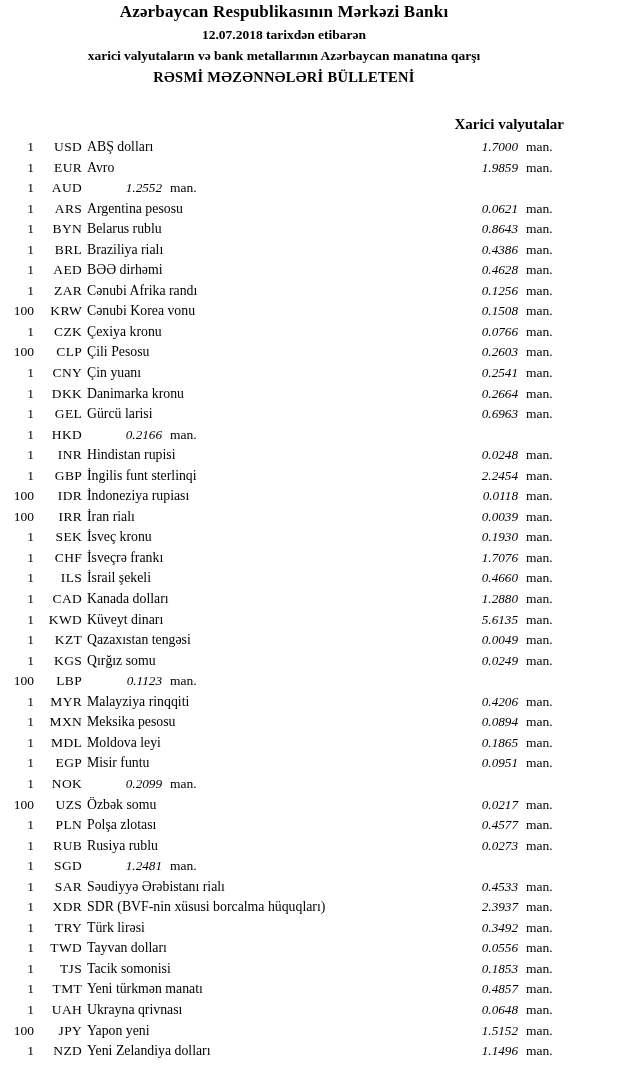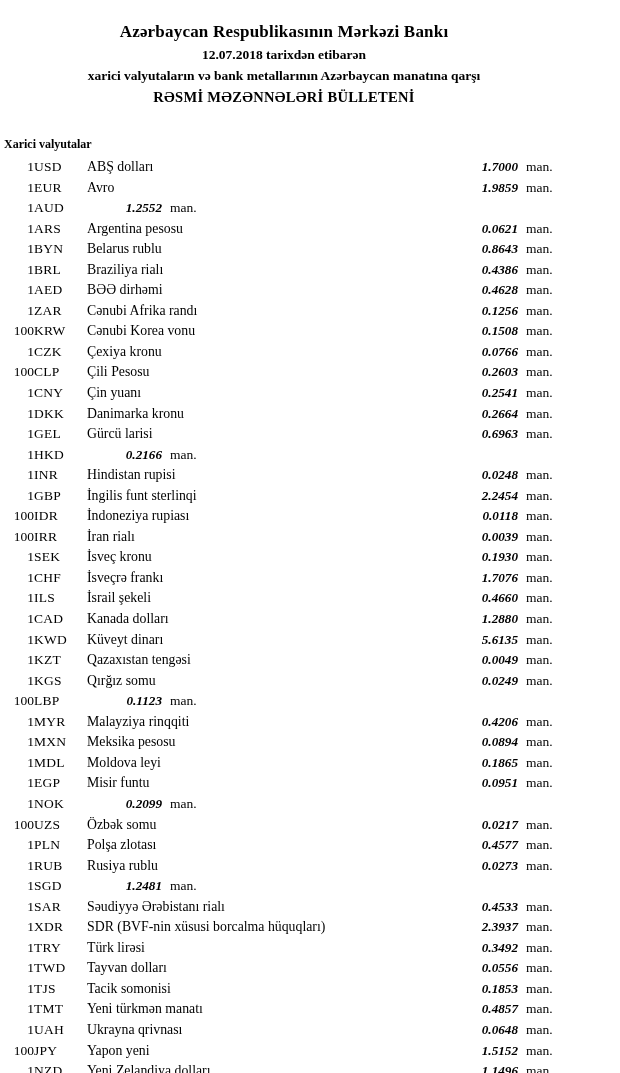--- a/index.html
+++ b/index.html
@@ -6,21 +6,21 @@
     margin: 0;
     padding: 0;
     background: #ffffff;
     color: #000000;
     font-family: "Liberation Serif", "DejaVu Serif", serif;
   }
   .page {
     width: 576px;
     height: 1073px;
     box-sizing: border-box;
-    padding: 20px 12px 6px 4px;
+    padding: 0 12px 6px 4px;
     overflow: hidden;
     background: #ffffff;
   }
   header { text-align: center; }
   .bank-title {
     font-size: 17px;
     font-weight: bold;
     margin: 0;
     line-height: 24px;
     letter-spacing: 0.2px;
@@ -30,57 +30,57 @@
     font-weight: bold;
     line-height: 21px;
   }
   .bulletin-title {
     font-size: 14.5px;
     font-weight: bold;
     line-height: 22px;
     letter-spacing: 0.3px;
   }
   .section-title {
-    text-align: left;
-    font-size: 12px;
+    text-align: right;
+    font-size: 15px;
     font-weight: bold;
     margin-top: 26px;
     line-height: 20px;
   }
   .rows { margin-top: 3px; }
   .row {
     display: flex;
     align-items: baseline;
     line-height: 20.55px;
     font-size: 13.8px;
   }
   .qty {
     width: 30px;
     flex: 0 0 30px;
     text-align: right;
     font-size: 13.5px;
   }
   .code {
     width: 48px;
     flex: 0 0 48px;
-    text-align: left;
+    text-align: right;
     font-size: 13.5px;
     letter-spacing: 0.3px;
   }
   .name {
     flex: 1 1 auto;
     padding-left: 5px;
     white-space: nowrap;
     overflow: hidden;
   }
   .rate {
     flex: 0 0 80px;
     width: 80px;
     text-align: right;
-    font-weight: bold;
+    font-weight: normal;
     font-style: italic;
     font-size: 13.2px;
     white-space: nowrap;
   }
   .unit {
     flex: 0 0 38px;
     width: 38px;
     padding-left: 8px;
     font-size: 13.5px;
     white-space: nowrap;

